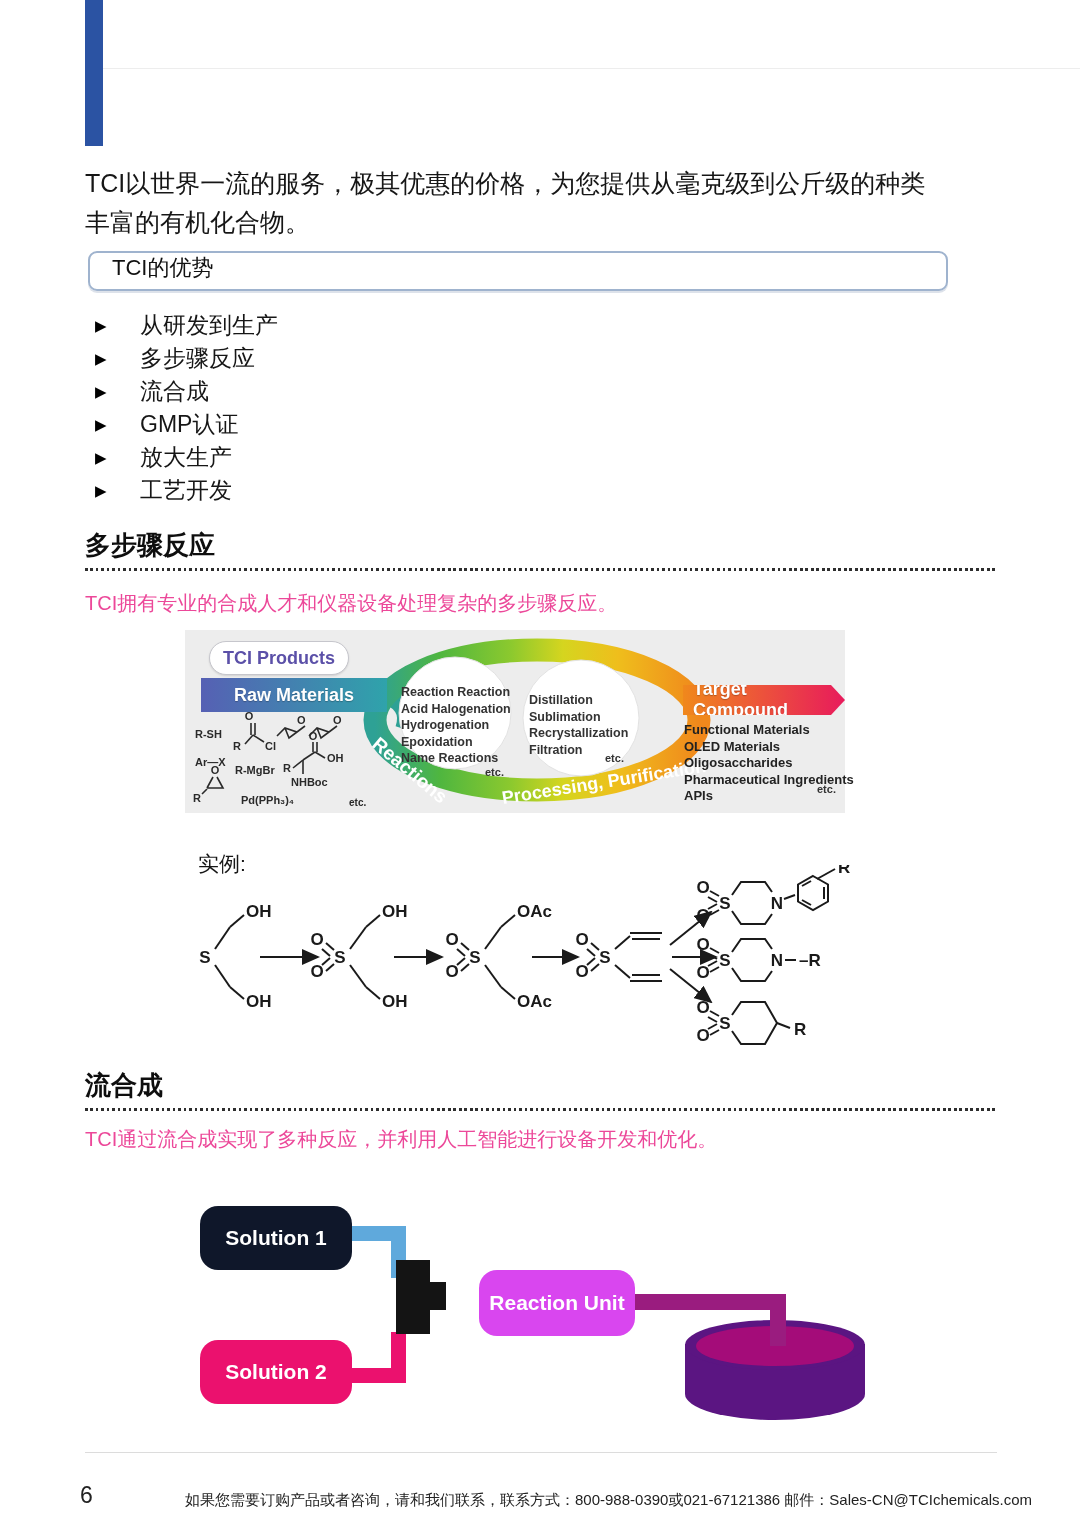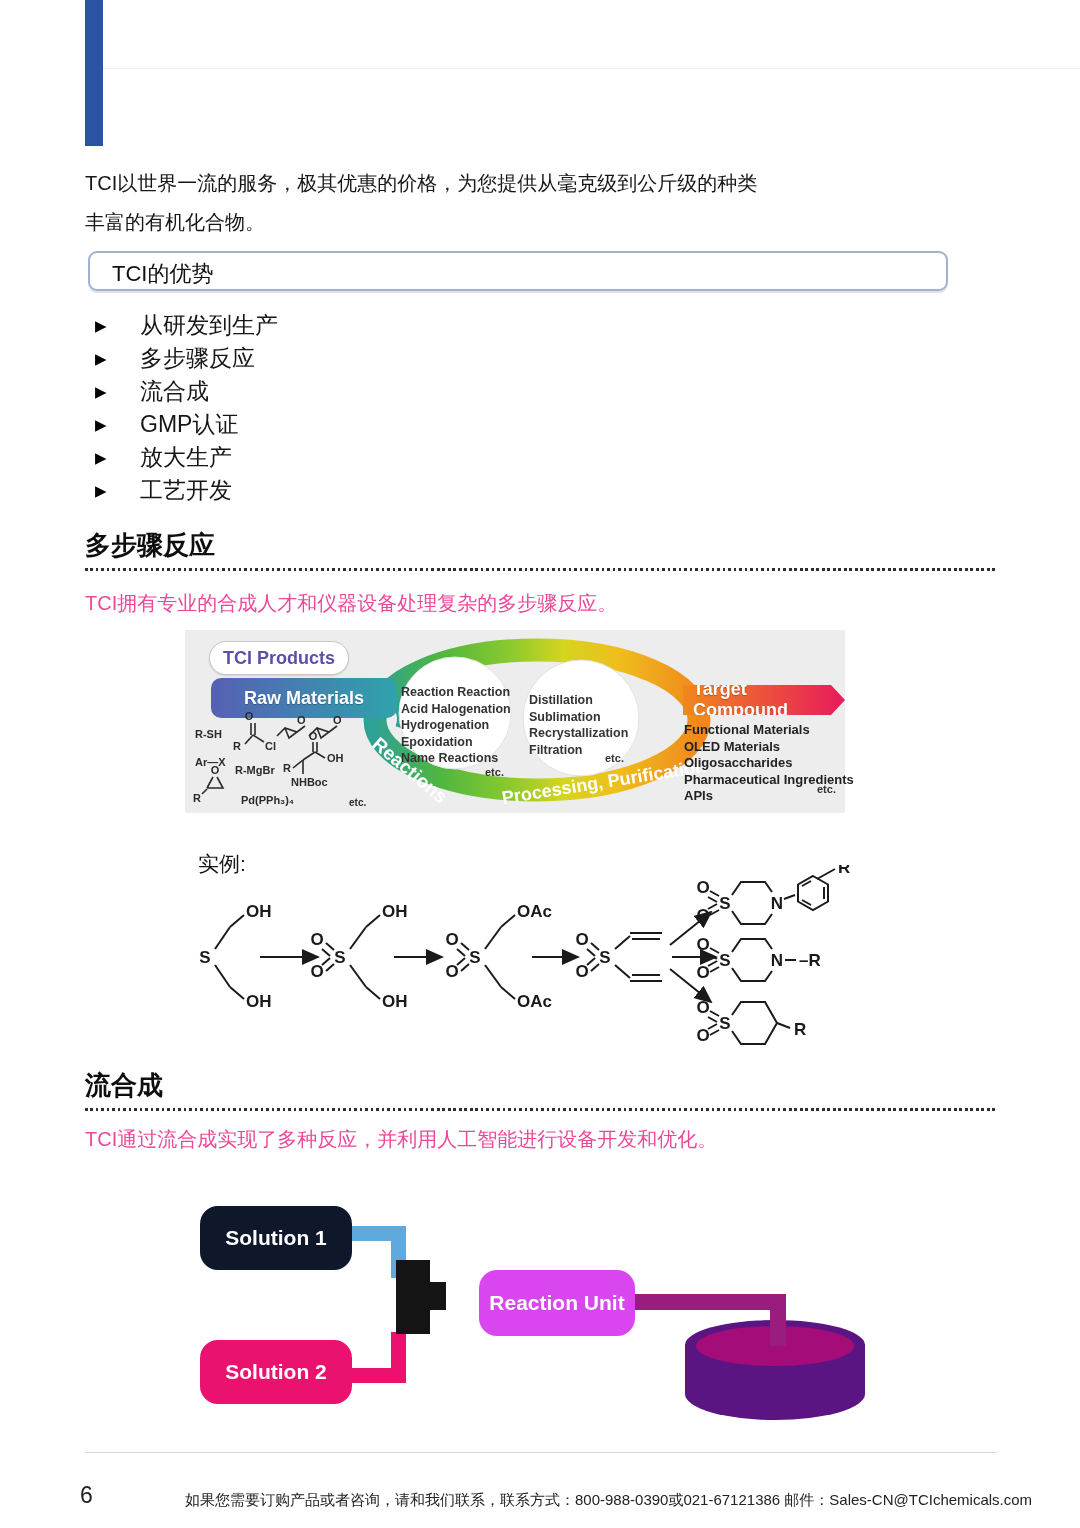--- a/index.html
+++ b/index.html
@@ -5,43 +5,43 @@
   html,body{margin:0;padding:0;background:#fff;}
   .page{
     position:relative;width:1080px;height:1528px;background:#ffffff;overflow:hidden;
     font-family:"Liberation Sans","DejaVu Sans",sans-serif;color:#1c1c1c;
   }
   .abs{position:absolute;}
   
   .top-bar{left:85px;top:0;width:18px;height:146px;background:#2B53A3;}
   .top-line{left:103px;top:68px;width:977px;height:1px;background:#ededed;}
   .page-title{left:112px;top:70px;font-size:58px;font-weight:600;color:#2B53A3;letter-spacing:2px;}
-  .intro{left:85px;top:164px;width:900px;font-size:20px;line-height:39px;font-weight:500;color:#161616;}
+  .intro{left:85px;top:164px;width:900px;font-size:25px;line-height:39px;font-weight:500;color:#161616;}
   
   .adv-box{left:88px;top:251px;width:856px;height:36px;border:2px solid #9FB3CE;border-radius:9px;
-    box-shadow:0 2px 0 rgba(120,140,170,.25);display:flex;align-items:flex-end;}
+    box-shadow:0 2px 0 rgba(120,140,170,.25);display:flex;align-items:flex-start;}
   .adv-box span{padding-left:22px;font-size:22px;color:#111;}
   .adv-list{left:95px;top:309px;}
   .adv-item{display:flex;align-items:center;height:33px;}
   .adv-item .tri{width:45px;font-size:15px;color:#000;}
   .adv-item .lbl{font-size:23px;color:#161616;}
   
   .sec-head{left:85px;font-size:26px;font-weight:700;color:#0e0e0e;}
   .dotted{left:85px;width:912px;height:3px;
     background:repeating-linear-gradient(90deg,#2e2e2e 0 2.5px,transparent 2.5px 5.5px);}
   .sec-p{left:85px;font-size:20px;color:#ec4899;}
   
   .figure{left:185px;top:630px;width:660px;height:183px;background:#EDEDED;}
   .fig-svg{left:0;top:0;width:660px;height:183px;}
   .tci-pill{left:24px;top:11px;width:138px;height:32px;background:#fff;border:1px solid #c6c6cc;
     border-radius:17px;display:flex;align-items:center;justify-content:center;
     font-size:18px;font-weight:700;color:#5B50A8;box-shadow:0 1px 2px rgba(0,0,0,.12);}
-  .rm-banner{left:26px;top:48px;width:186px;height:40px;background:linear-gradient(90deg,#5660B4,#2FA3AB);
+  .rm-banner{left:16px;top:48px;width:186px;height:34px;background:linear-gradient(90deg,#5660B4,#2FA3AB);
     display:flex;align-items:center;justify-content:center;font-size:18px;font-weight:700;color:#fff;
-    text-shadow:0 1px 1px rgba(0,0,0,.25);border-radius:10px;}
+    text-shadow:0 1px 1px rgba(0,0,0,.25);}
   .circle-list{font-size:12.5px;font-weight:700;color:#333;line-height:16.5px;white-space:nowrap;}
   .list1{left:216px;top:54px;}
   .list2{left:344px;top:62px;}
   .etc{font-size:11px;font-weight:700;color:#333;}
   .tc-banner{left:498px;top:55px;width:162px;height:30px;
     background:linear-gradient(90deg,#F0881C,#E81A5C);
     clip-path:polygon(0 0,148px 0,162px 50%,148px 100%,0 100%);
     display:flex;align-items:center;font-size:18px;font-weight:700;color:#fff;padding-left:10px;box-sizing:border-box;
     text-shadow:0 1px 1px rgba(0,0,0,.25);}
   .target-list{left:499px;top:92px;font-size:13px;font-weight:700;color:#222;line-height:16.5px;white-space:nowrap;}

